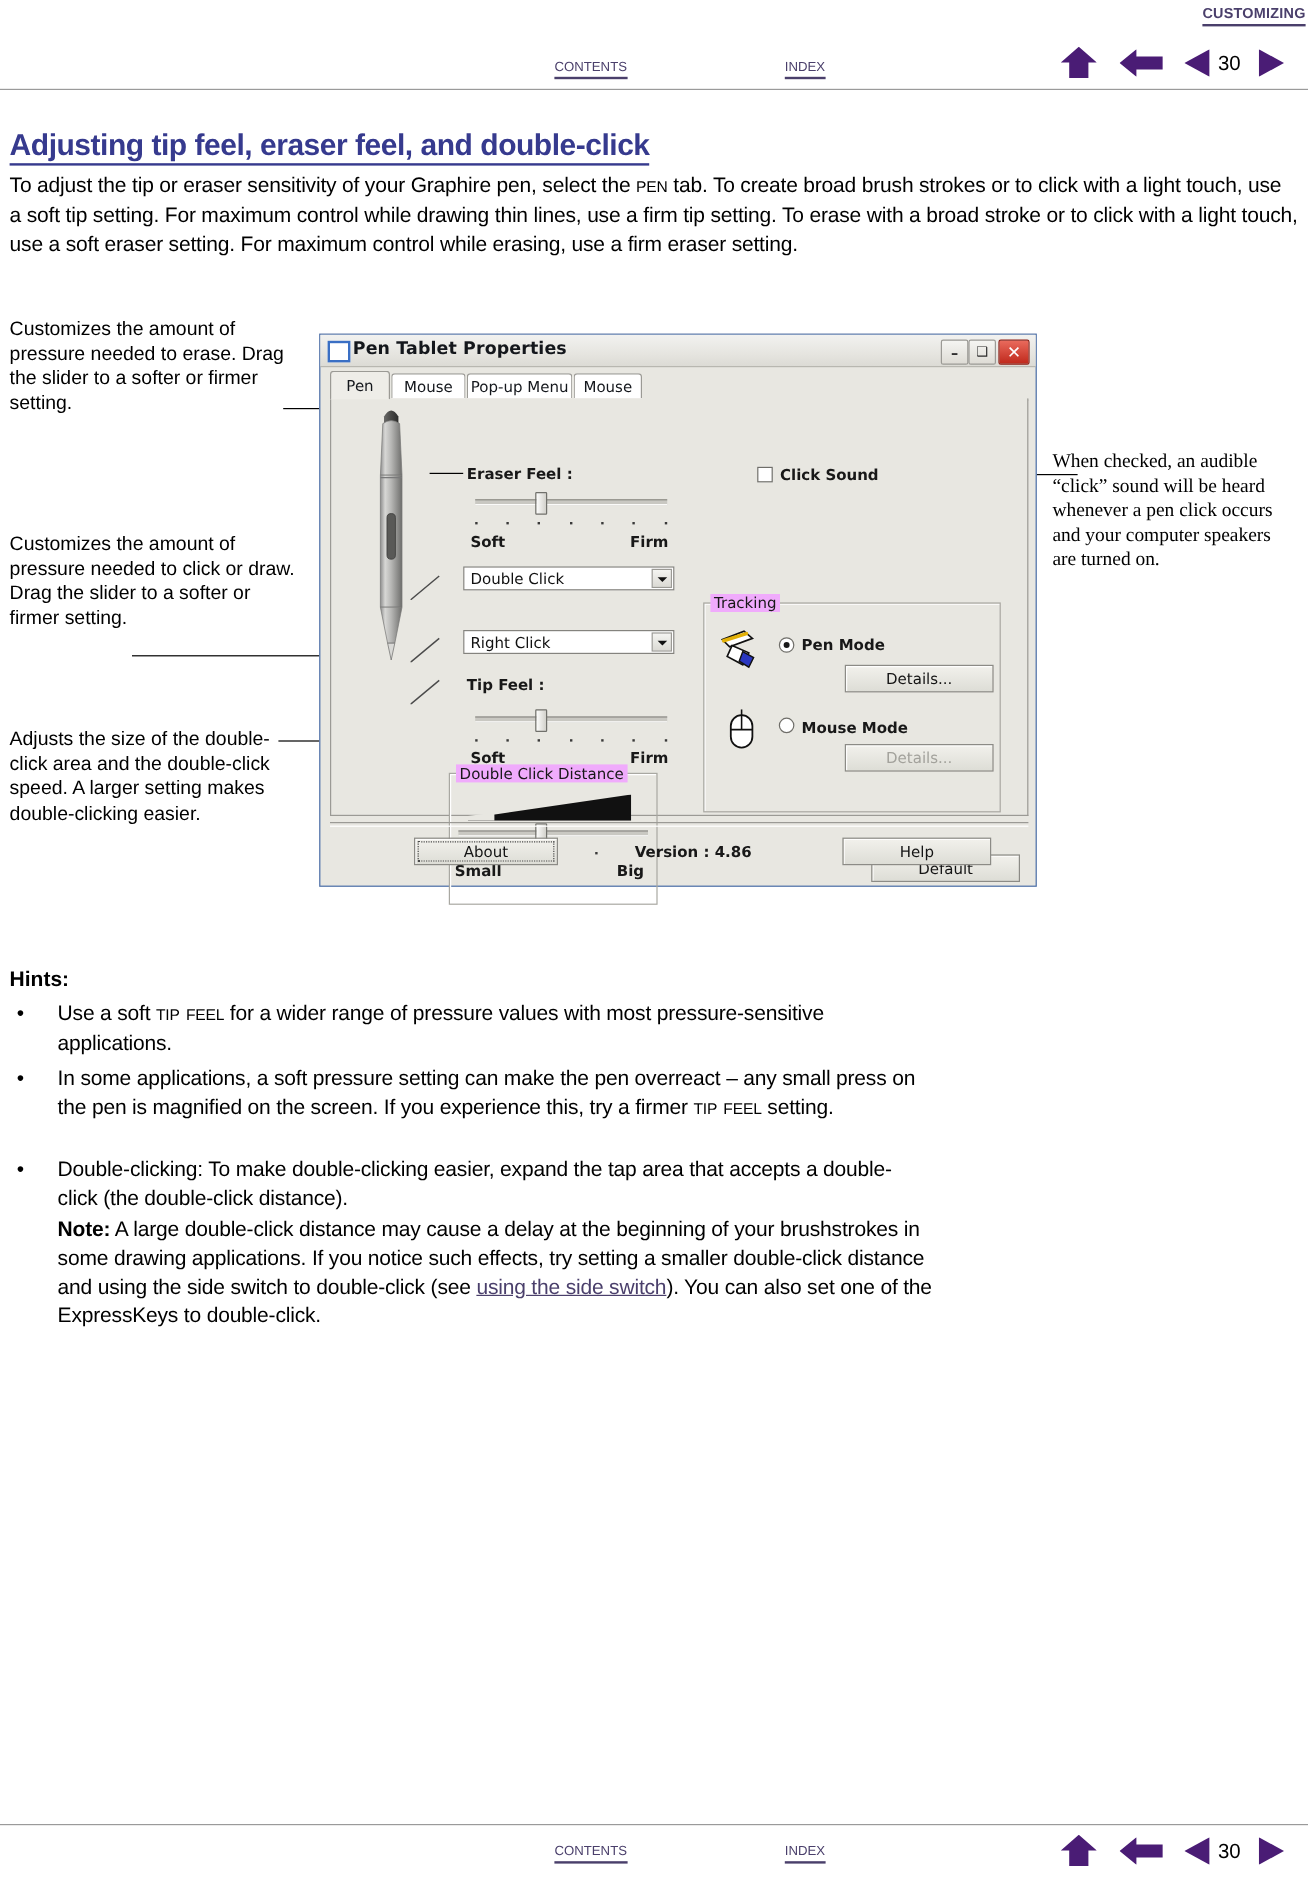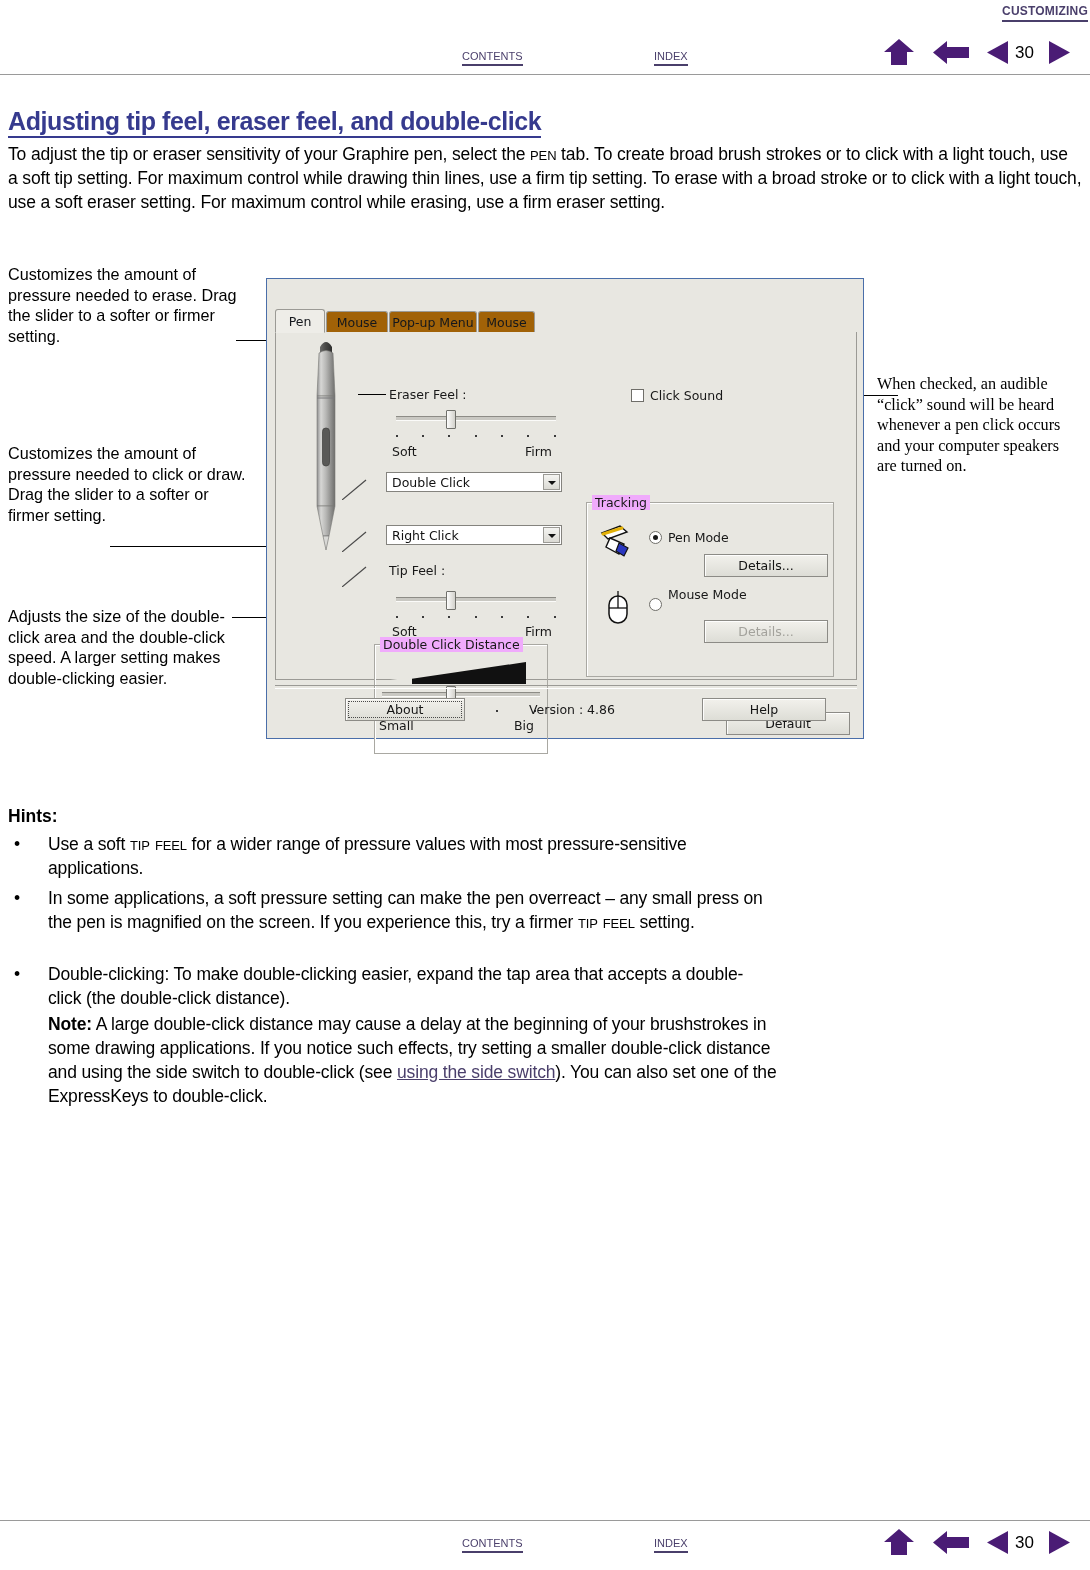--- a/index.html
+++ b/index.html
@@ -182,21 +182,21 @@
   }
   #btn-close .tb-glyph { color: #ffffff; font-size: 14px; }
 
   
   #tabstrip {
     position: absolute; left: 8px; top: 30px; width: 582px; height: 24px;
     border-bottom: 1px solid #9b9a95;
   }
   .tab {
     position: absolute; top: 2px; height: 21px;
-    background: #a16207;
+    background: #ffffff;
     border: 1px solid #9b9a95;
     border-bottom: none;
     border-radius: 3px 3px 0 0;
     font-size: 12.5px;
     color: #14171c;
     display: flex; align-items: center; justify-content: center;
     cursor: pointer;
     box-sizing: border-box;
   }
   .tab.active {
@@ -217,20 +217,21 @@
   #footer-sep {
     position: absolute; left: 8px; top: 406px; width: 582px; height: 2px;
     border-top: 1px solid #9b9a95;
     border-bottom: 1px solid #ffffff;
   }
 
   .lbl {
     position: absolute;
     font-size: 12.5px;
     color: #181818;
+    font-weight: bold;
   }
 
   
   .slider-track {
     position: absolute; height: 3px;
     border-top: 1px solid #8d8c86;
     border-bottom: 1px solid #fbfbf9;
     background: #c9c8c2;
   }
   .slider-thumb {
@@ -406,20 +407,33 @@
 <div class="leader" style="left:110px; top:546px; width:196px;"></div>
 
 <div class="callout" id="callout-left-3">Adjusts the size of the double-click area and the double-click speed.  A larger setting makes double-clicking easier.</div>
 <div class="leader" style="left:232px; top:617px; width:76px;"></div>
 
 <div class="callout" id="callout-right-1">When checked, an audible “click” sound will be heard whenever a pen click occurs and your computer speakers are turned on.</div>
 <div class="leader" style="left:712px; top:395px; width:186px;"></div>
 
 <div id="dialog">
 
+  <div id="titlebar">
+    <div id="title-doc-icon"></div>
+    <div id="title-text">Pen Tablet Properties</div>
+    <div class="titlebtn" id="btn-min">
+      <span class="tb-glyph">–</span>
+    </div>
+    <div class="titlebtn" id="btn-max">
+      <span class="tb-glyph" style="font-size:11px;">❑</span>
+    </div>
+    <div class="titlebtn" id="btn-close">
+      <span class="tb-glyph">✕</span>
+    </div>
+  </div>
 
   <div id="tabstrip">
     <div class="tab active" style="left:0px; width:50px;">
       <span>Pen</span>
     </div>
     <div class="tab" style="left:51px; width:62px;">
       <span>Mouse</span>
     </div>
     <div class="tab" style="left:114px; width:88px;">
       <span>Pop-up Menu</span>
@@ -553,21 +567,21 @@
       <span>Details...</span>
     </div>
 
     <svg style="position:absolute; left:329px; top:259px;" width="26" height="34" viewBox="0 0 26 34">
       <rect x="4" y="5" width="18" height="27" rx="9" fill="#ffffff" stroke="#111" stroke-width="1.5"></rect>
       <line x1="13" y1="5" x2="13" y2="17" stroke="#111" stroke-width="1.3"></line>
       <line x1="4" y1="17" x2="22" y2="17" stroke="#111" stroke-width="1.3"></line>
       <line x1="13" y1="0" x2="13" y2="5" stroke="#111" stroke-width="1.3"></line>
     </svg>
     <div class="radio" style="left:373px; top:266px;"></div>
-    <div class="lbl" style="left:392px; top:255px;">Mouse Mode</div>
+    <div class="lbl" style="left:392px; top:267px;">Mouse Mode</div>
     <div class="btn disabled" style="left:428px; top:288px; width:124px;">
       <span>Details...</span>
     </div>
 
     <div class="btn" style="left:450px; top:380px; width:124px;">
       <span>Default</span>
     </div>
   </div>
 
   <div id="footer-sep"></div>

